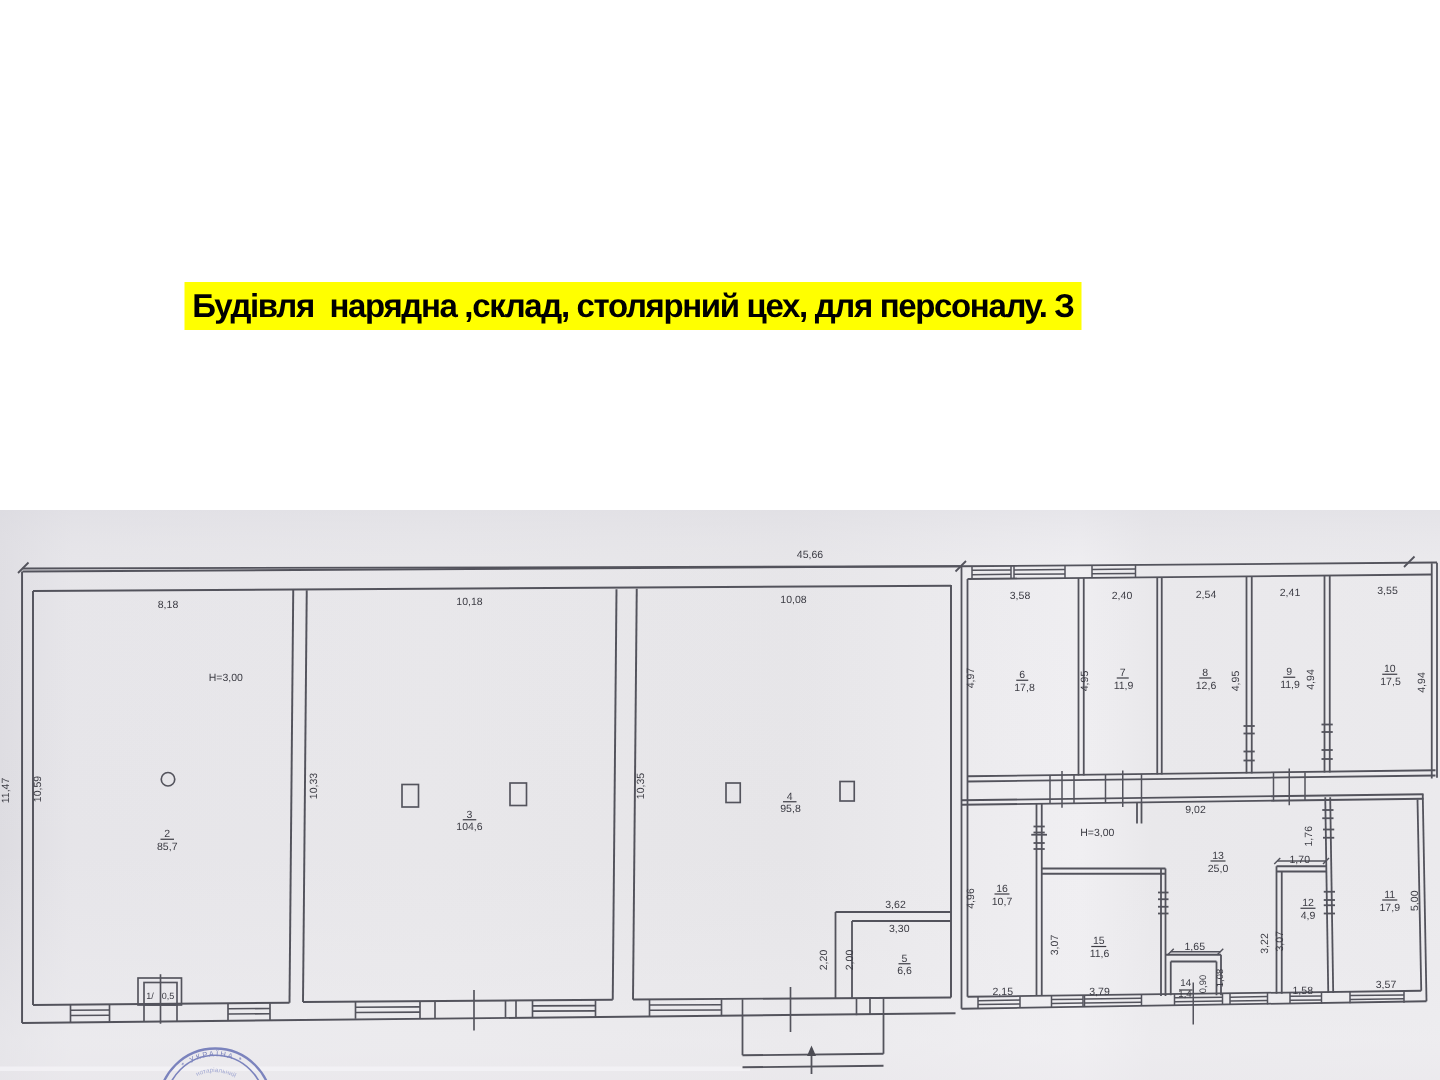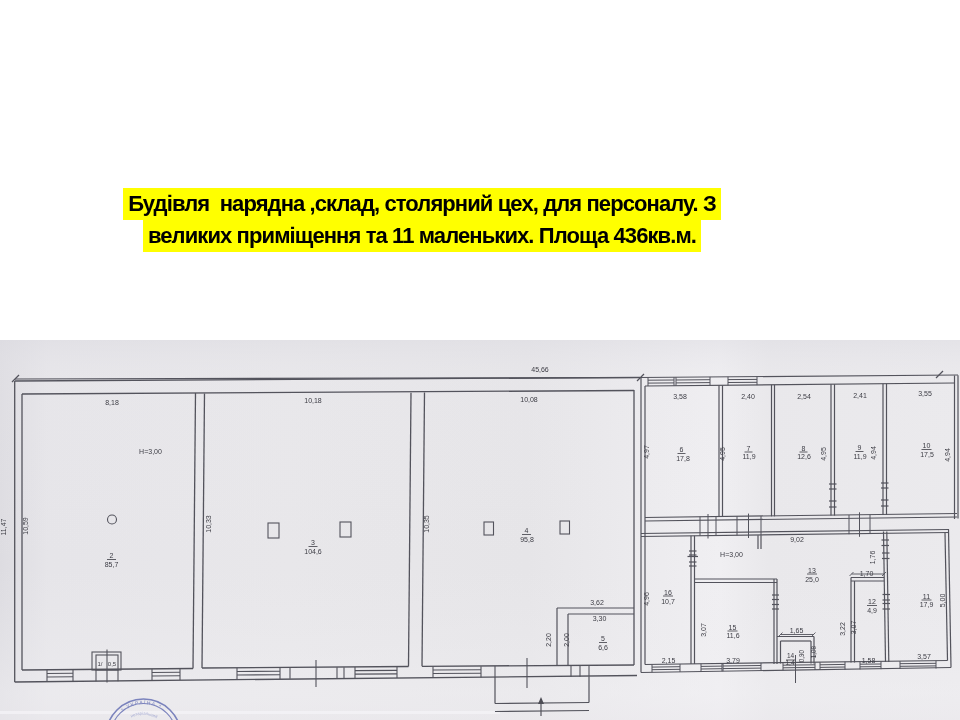--- a/index.html
+++ b/index.html
@@ -9,21 +9,21 @@
 .caption span{background:#ffff00;padding:3px 5px 4px;margin-top:16px;}
 .photo{position:absolute;left:0;top:340px;width:960px;height:380px;
 background:linear-gradient(180deg,#e9e8ec 0%,#ecebee 30%,#edecef 70%,#eeedf0 100%);}
 .photo svg{position:absolute;left:0;top:0;filter:blur(0.28px);}
 </style>
 </head>
 <body>
 <div class="stage">
 
 <div class="caption"><span>Будівля&nbsp; нарядна ,склад, столярний цех, для персоналу. З</span><br>
-<span>великих приміщення та 11 маленьких. Площа 436кв.м.</span></div>
+</div>
 
 <div class="photo">
 <svg width="960" height="380" viewBox="0 340 960 380" fill="none" stroke-linecap="butt">
 <defs>
 <linearGradient id="sheen" x1="0" y1="0" x2="1" y2="0">
 <stop offset="0" stop-color="#dddce1"></stop>
             <stop offset="0.05" stop-color="#e6e5e9"></stop>
 <stop offset="0.3" stop-color="#e8e7ea"></stop>
             <stop offset="0.55" stop-color="#e6e5e8"></stop>
 <stop offset="0.75" stop-color="#f0eff2"></stop>

